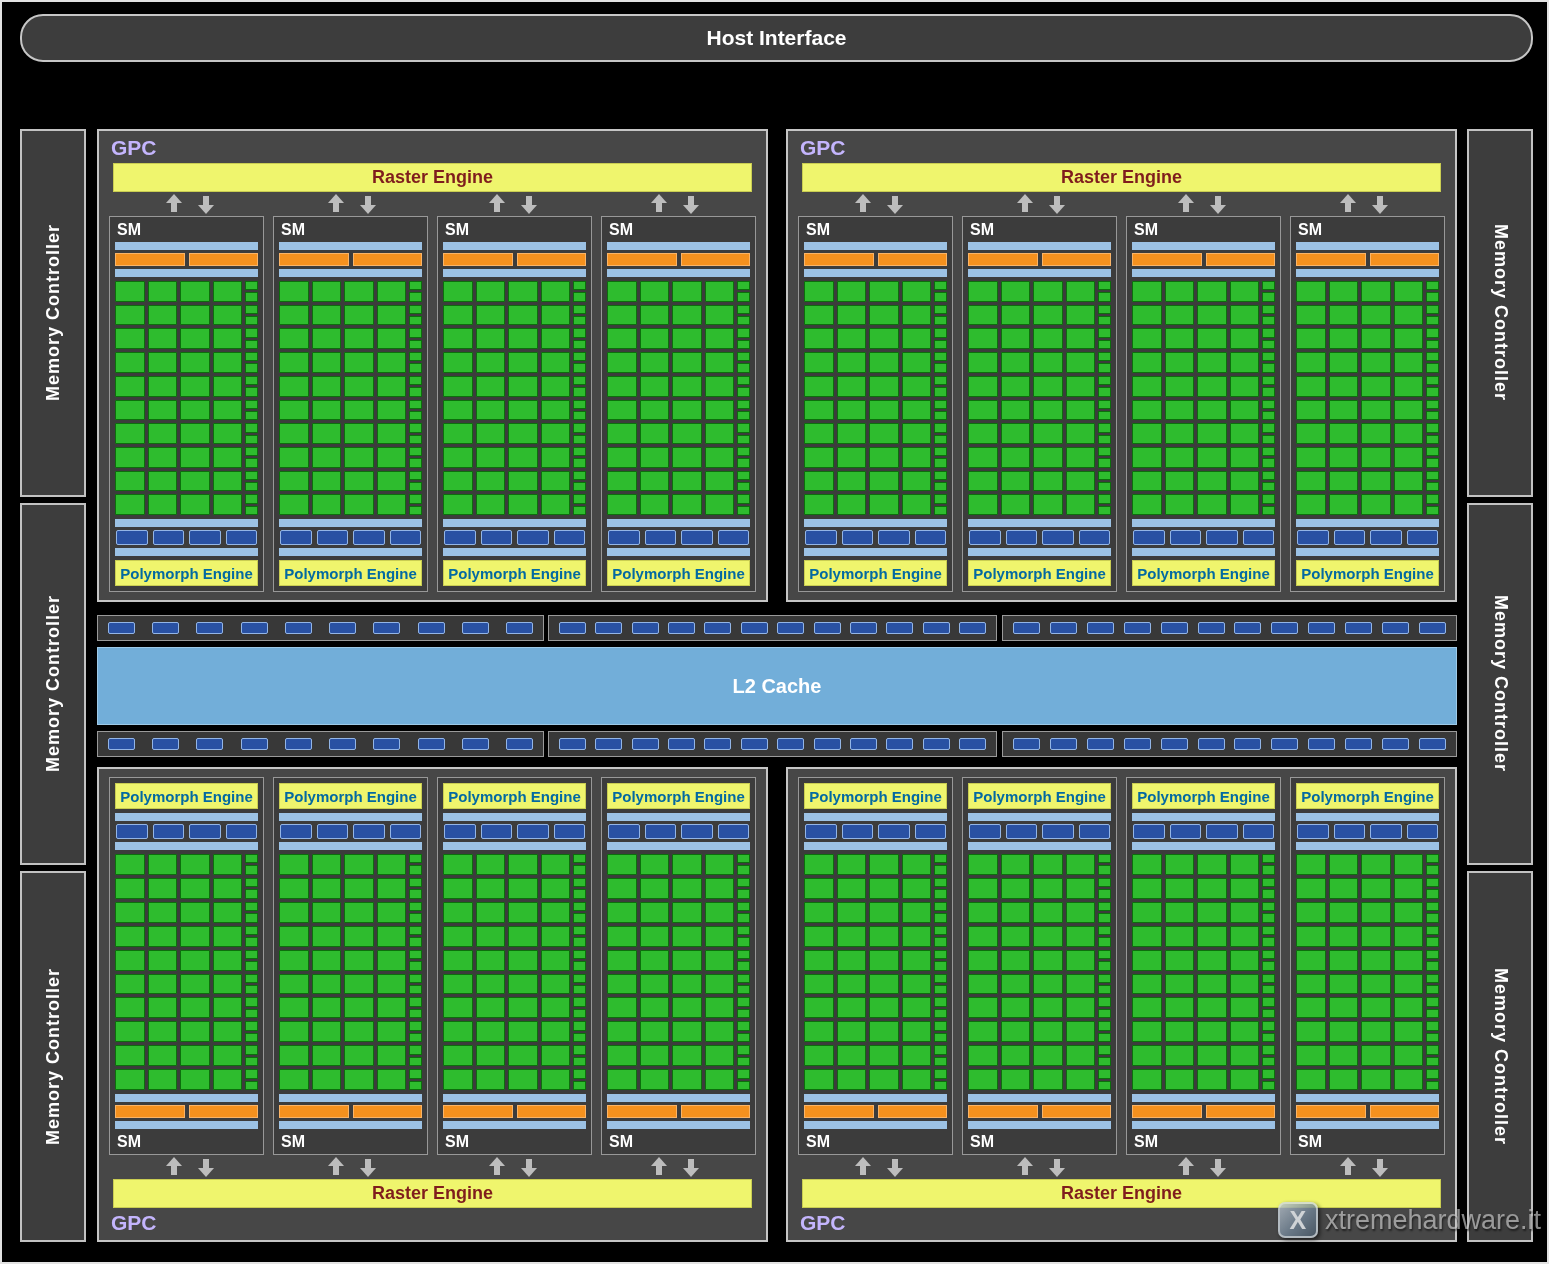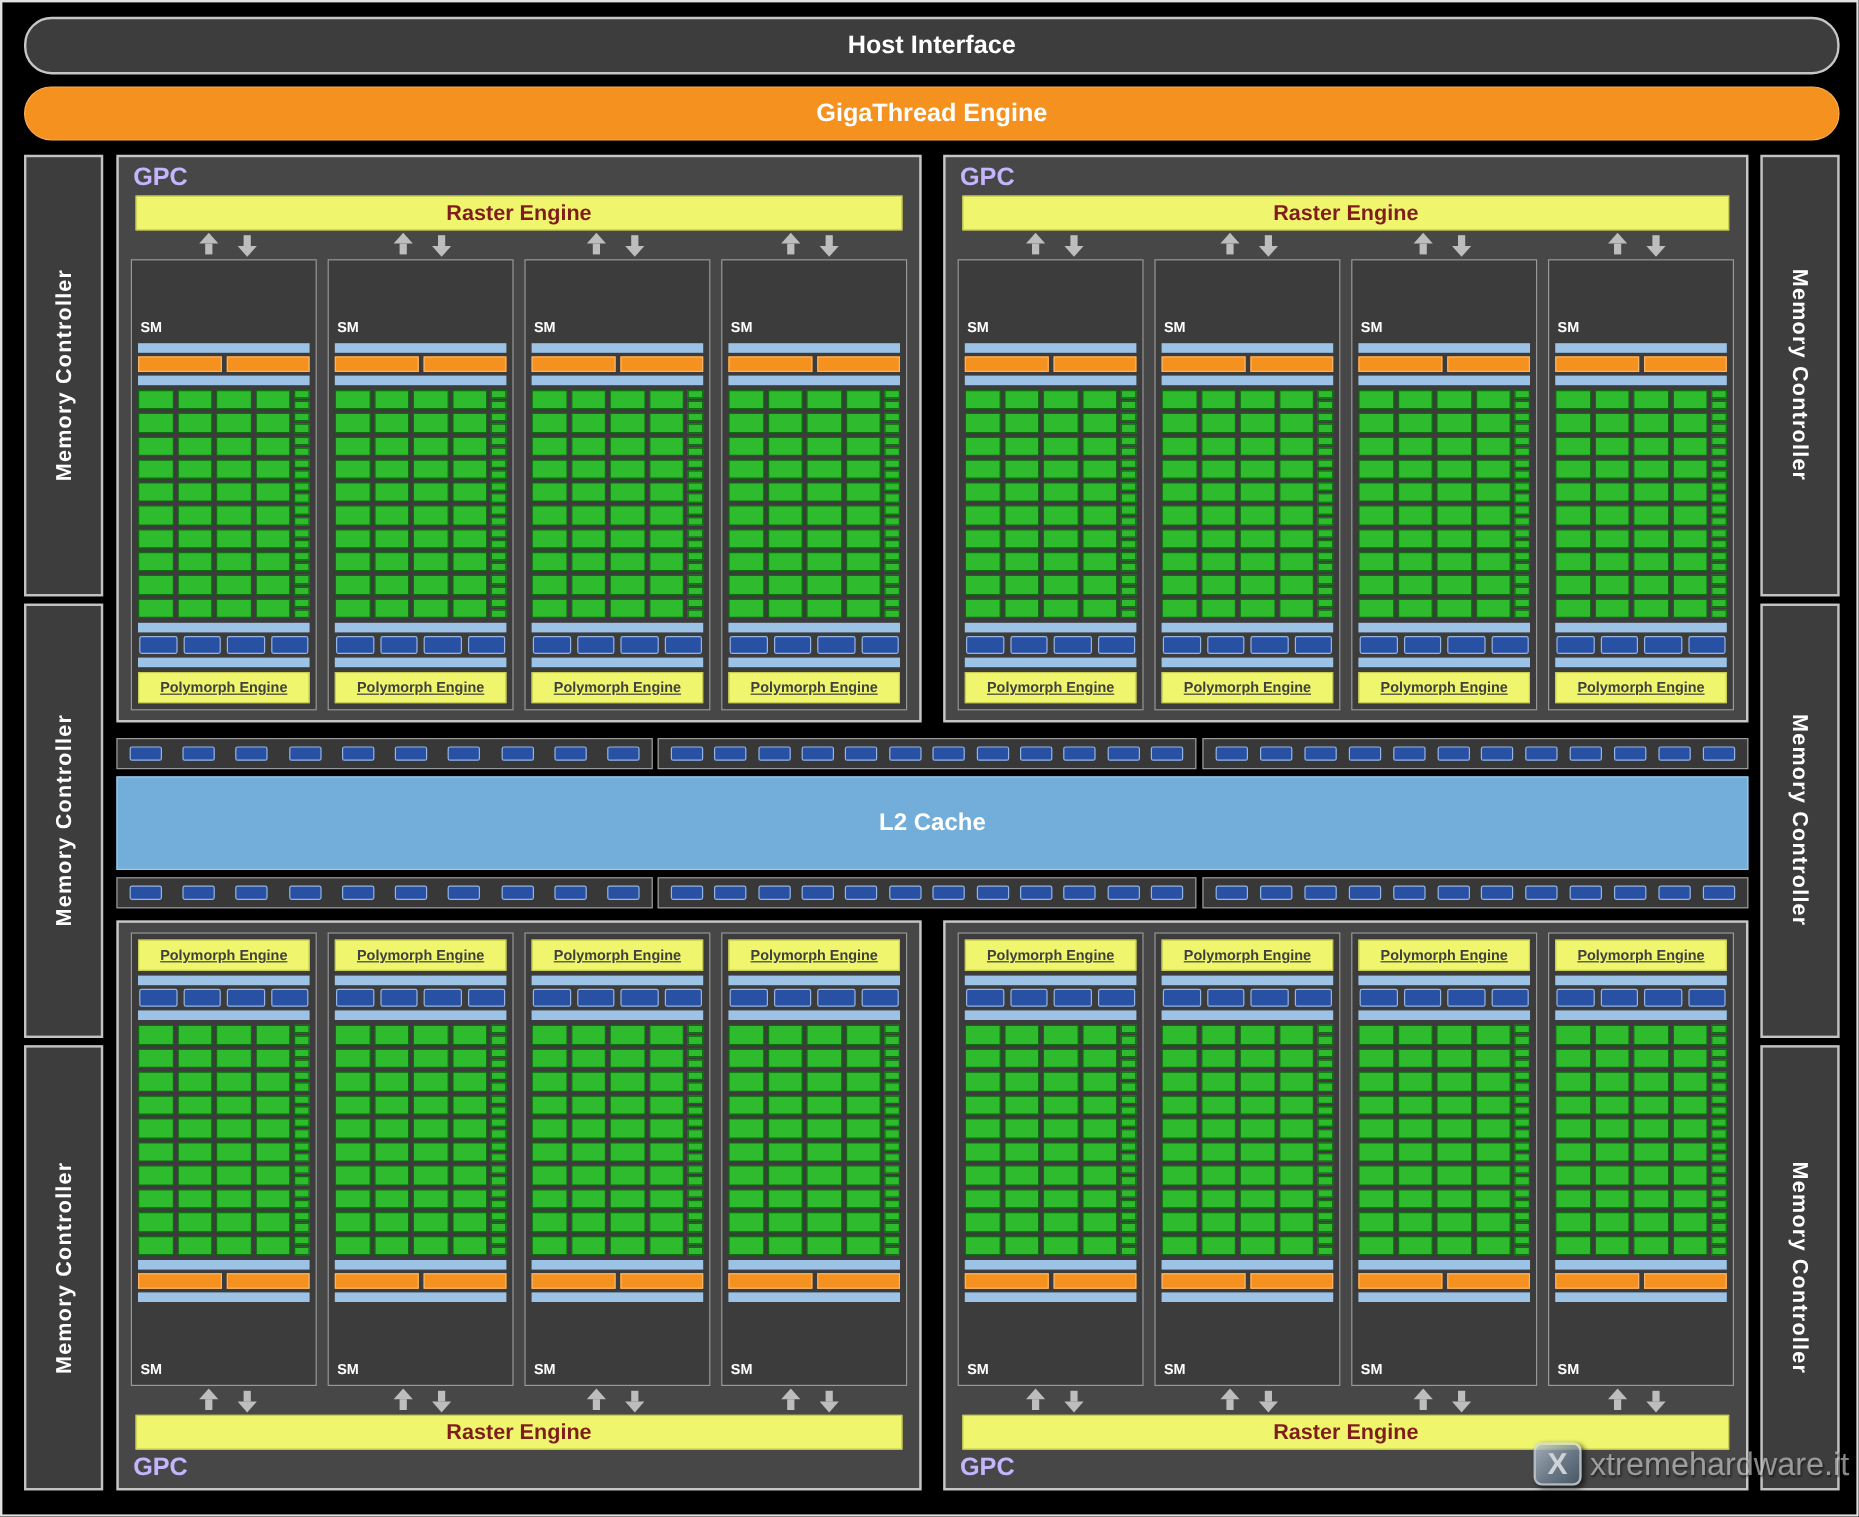--- a/index.html
+++ b/index.html
@@ -58,40 +58,40 @@
 
   .sm-row{ flex:1 1 auto; display:flex; gap:9px; padding:0 2px; min-height:0; }
 
   
   .sm{
     flex:1; min-width:0; background:#3c3c3c; border:1px solid #989898;
     display:flex; flex-direction:column; padding:2px 5px 5px;
   }
   .gpc.bottom .sm{ flex-direction:column-reverse; padding:5px 5px 2px; }
 
-  .sm-label{ color:#fff; font-weight:bold; font-size:12px; flex:0 0 21px; line-height:21px; padding-left:2px;margin-top:44px; }
+  .sm-label{ color:#fff; font-weight:bold; font-size:16px; flex:0 0 21px; line-height:21px; padding-left:2px; }
 
   .hbar{ flex:0 0 8px; background:var(--light-blue); margin:2px 0; }
 
   .orange-row{ flex:0 0 13px; display:flex; gap:4px; margin:1px 0; }
   .orange-cell{ flex:1; background:var(--orange); border:1px solid #f9b468; }
 
   .core-grid{ flex:1 1 auto; display:flex; flex-direction:column; gap:3px; margin:2px 0; min-height:0; }
   .core-row{ flex:1; display:flex; gap:3px; min-height:0; }
   .core{ flex:1; background:var(--core-green); border:1px solid #0c6e0c; border-radius:1px; }
   .core-narrow{ flex:0 0 13px; display:flex; flex-direction:column; gap:2px; }
   .core-small{ flex:1; background:var(--core-green); border:1px solid #0c6e0c; }
 
   .ldst-row{ flex:0 0 15px; display:flex; gap:5px; margin:1px 0; padding:0 1px; }
   .ldst{ flex:1; background:var(--dark-blue); border:1px solid #93b5e6; border-radius:2px; }
 
   .polymorph{
     flex:0 0 26px; background:var(--yellow); border:1px solid #c9cd52;
-    color:#404040; font-weight:bold; font-size:12px;
-    display:flex; align-items:center; justify-content:center; margin-top:2px;text-decoration:underline;
+    color:#0369a1; font-weight:bold; font-size:15px;
+    display:flex; align-items:center; justify-content:center; margin-top:2px;
   }
   .gpc.bottom .polymorph{ margin-top:0; margin-bottom:2px; }
 
   
   .strip{
     position:absolute; height:26px; background:#383838; border:1px solid #9a9a9a;
     display:flex; align-items:center; justify-content:space-between; padding:0 10px;
   }
   .strip-rect{ width:27px; height:12px; background:var(--dark-blue); border:1px solid #93b5e6; border-radius:2px; }
 
@@ -115,23 +115,20 @@
   .watermark-text{ color:#c6c6c6; font-size:27px; font-weight:normal;
                    text-shadow:1px 2px 2px rgba(0,0,0,.8); opacity:.85; }
 </style>
 </head>
 <body>
 
 <div id="canvas">
 
   <div class="bar host">
     <span>Host Interface</span>
-  </div>
-  <div class="bar giga">
-    <span>GigaThread Engine</span>
   </div>
 
   <div class="mc left" style="left:18px;top:127px;height:368px">
     <span>Memory Controller</span>
   </div>
   <div class="mc left" style="left:18px;top:501px;height:362px">
     <span>Memory Controller</span>
   </div>
   <div class="mc left" style="left:18px;top:869px;height:371px">
     <span>Memory Controller</span>

